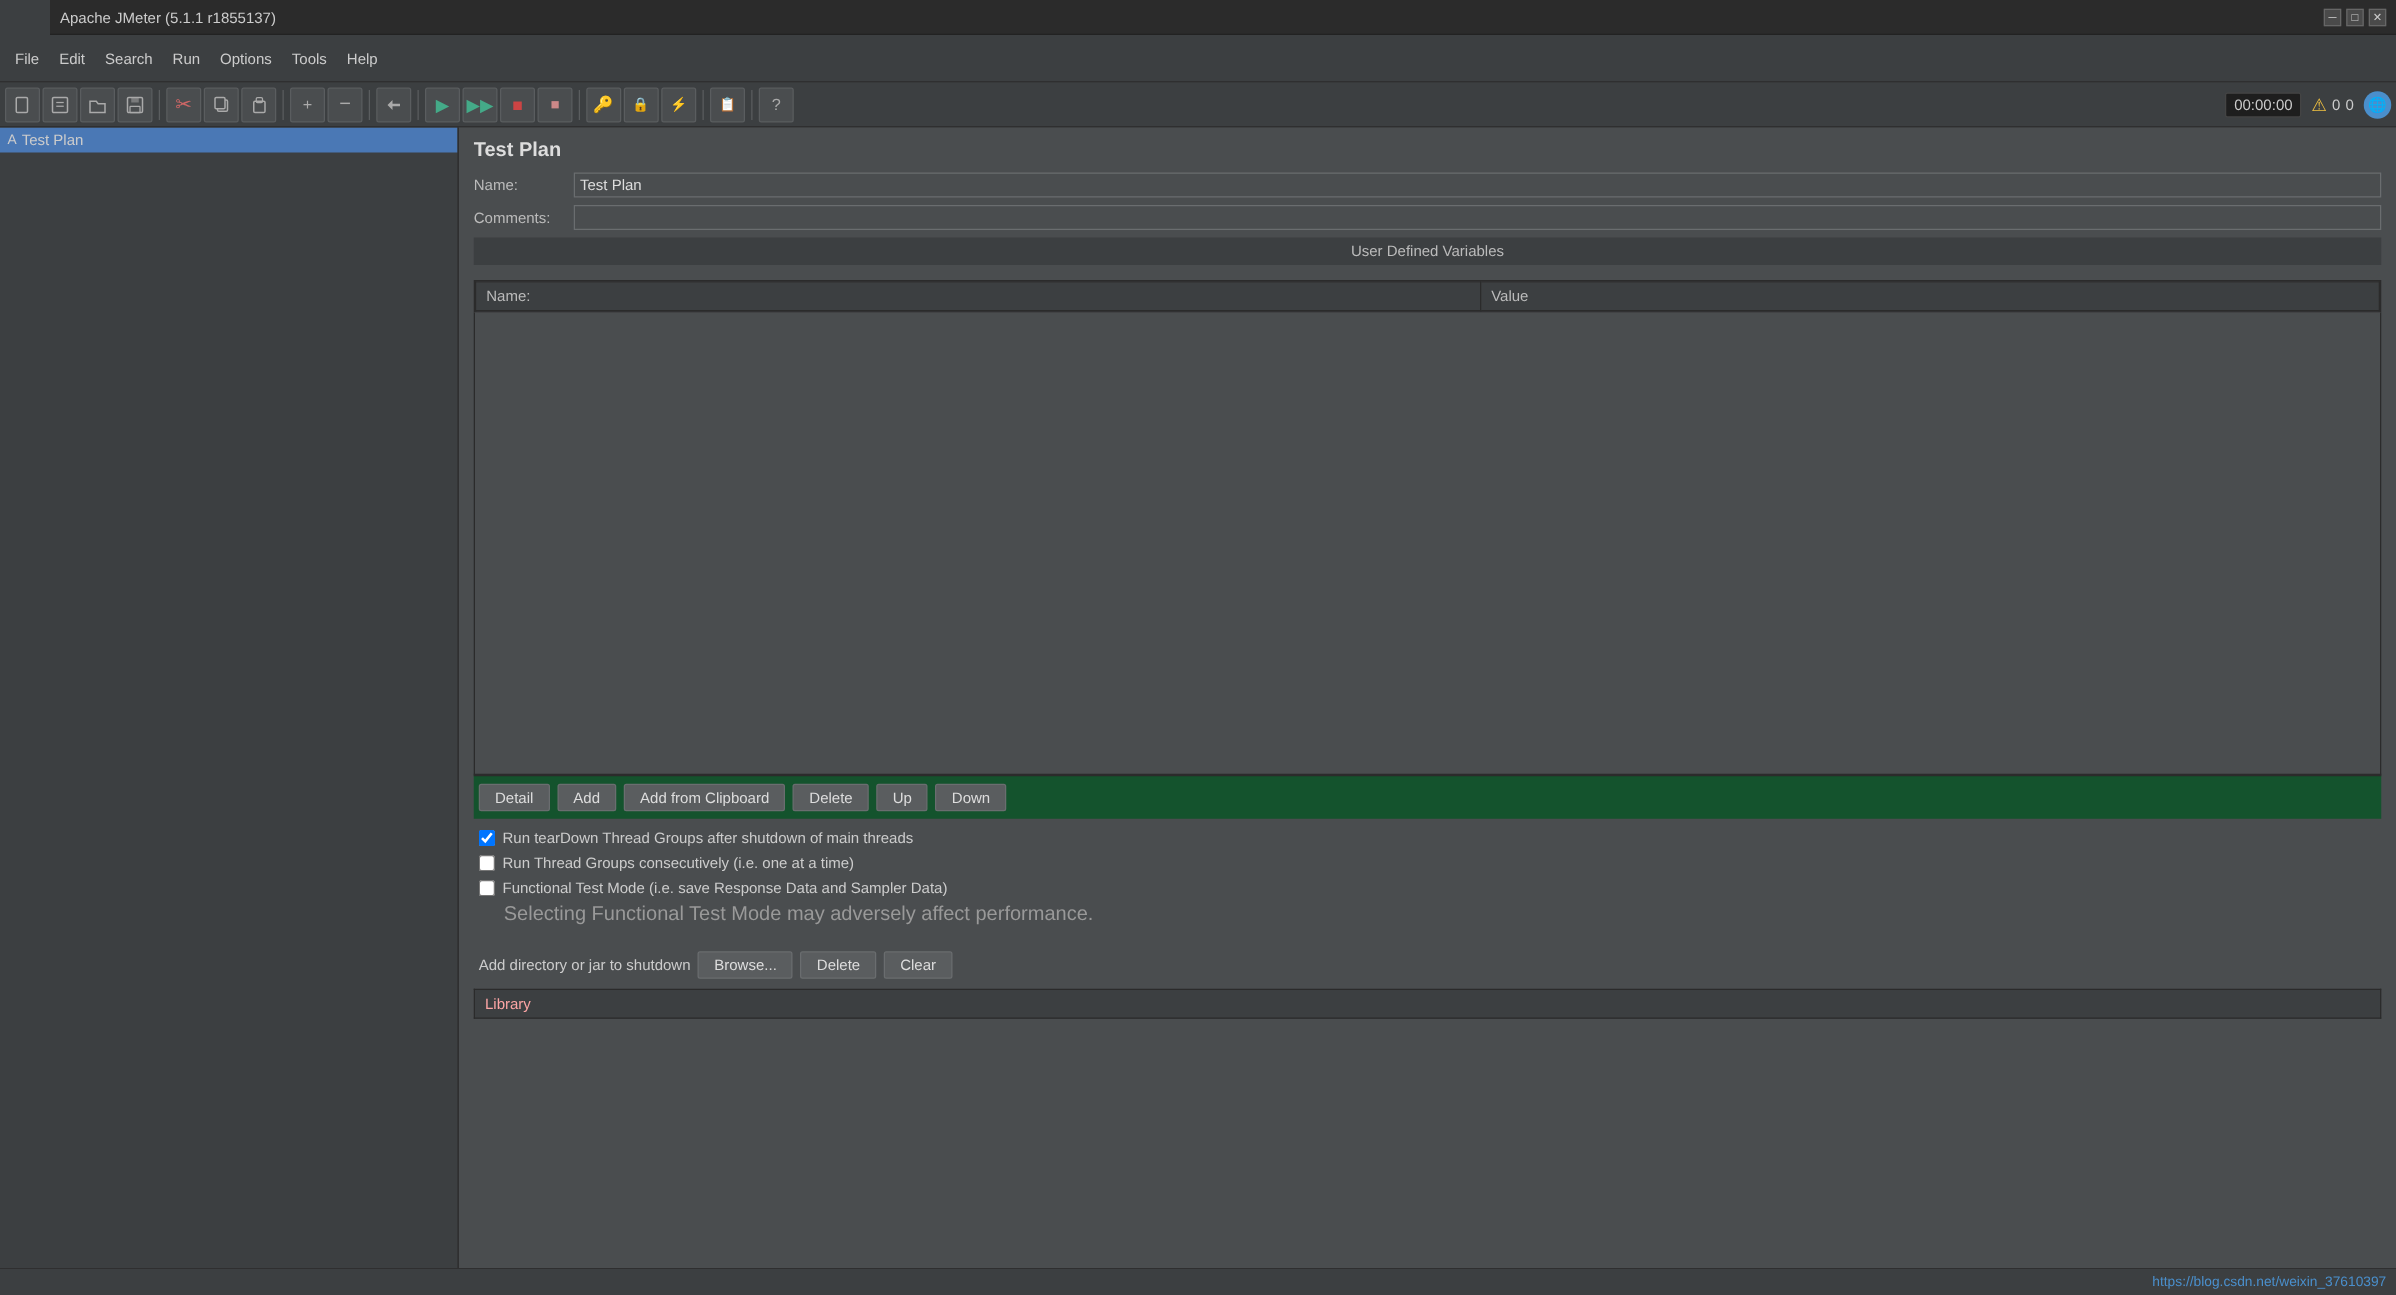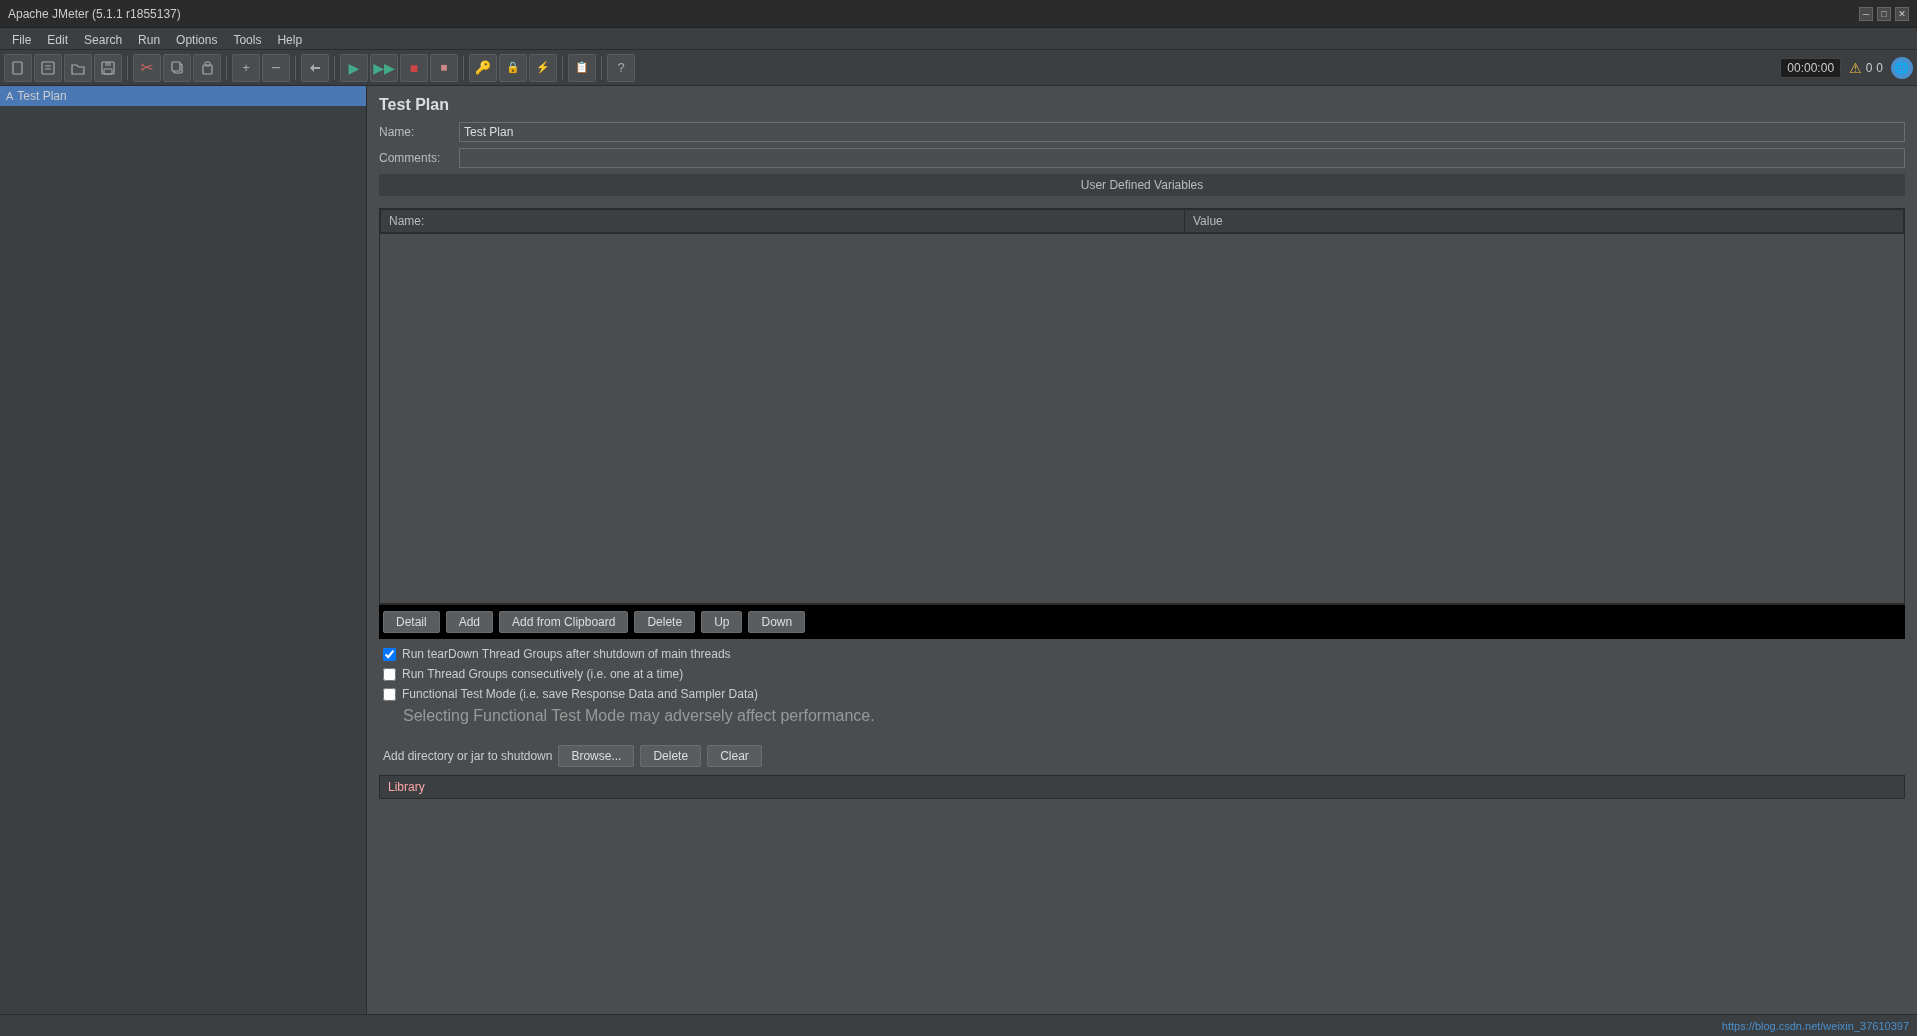--- a/index.html
+++ b/index.html
@@ -15,20 +15,21 @@
 
     
     #title-bar {
       background: #2b2b2b;
       height: 28px;
       display: flex;
       align-items: center;
       padding: 2px 8px;
       justify-content: space-between;
       border-bottom: 1px solid #222;
+      margin-left: 40px;
     }
     #title-bar .title {
       font-size: 12px;
       color: #ccc;
     }
     #title-bar .win-controls {
       display: flex;
       gap: 4px;
     }
     #title-bar .win-btn {
@@ -40,23 +41,23 @@
       display: flex;
       align-items: center;
       justify-content: center;
       font-size: 9px;
       color: #ccc;
     }
 
     
     #menu-bar {
       background: #3c3f41;
-      height: 22px;
-      display: flex;
-      align-items: flex-end;
+      height: 38px;
+      display: flex;
+      align-items: center;
       padding: 0 4px;
       border-bottom: 1px solid #2b2b2b;
     }
     .menu-item {
       padding: 2px 8px;
       cursor: pointer;
       color: #ccc;
       font-size: 12px;
     }
 
@@ -239,21 +240,21 @@
       border: 1px solid #2b2b2b;
       border-top: none;
     }
 
     
     .button-row {
       display: flex;
       align-items: flex-start;
       gap: 6px;
       padding: 6px 4px;
-      background: #000000;
+      background: #14532d;
       border-top: 1px solid #2b2b2b;
     }
     .btn {
       padding: 3px 12px;
       background: #5a5d5f;
       border: 1px solid #6a6d6f;
       color: #ddd;
       cursor: pointer;
       font-size: 12px;
       border-radius: 2px;

